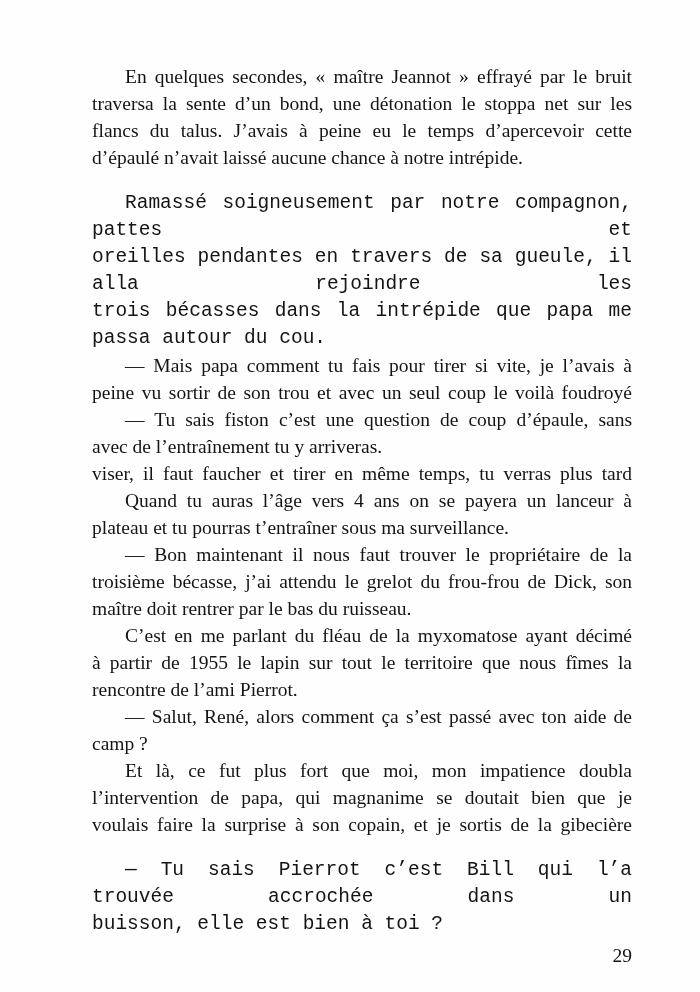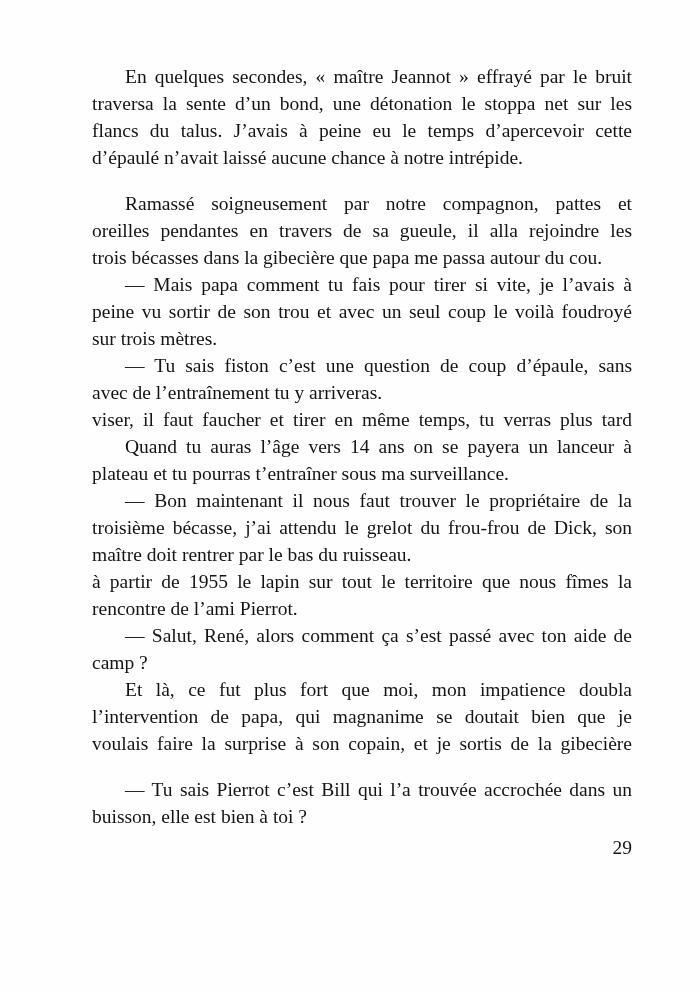--- a/index.html
+++ b/index.html
@@ -21,20 +21,21 @@
     left: 92px;
     top: 63px;
     width: 540px;
   }
   .paragraph {
     margin: 0;
     padding: 0;
   }
   .paragraph.gap-before {
     margin-top: 19px;
+    font-family: Liberation Mono, monospace;
   }
   .line {
     font-size: 19.5px;
     line-height: 27px;
     white-space: normal;
     text-align: justify;
     text-align-last: justify;
     -moz-text-align-last: justify;
   }
   .line.first {
@@ -59,42 +60,42 @@
 
     <div class="paragraph">
         <div class="line first">En quelques secondes, « maître Jeannot » effrayé par le bruit</div>
         <div class="line">traversa la sente d’un bond, une détonation le stoppa net sur les</div>
         <div class="line">flancs du talus. J’avais à peine eu le temps d’apercevoir cette</div>
         <div class="line last">d’épaulé n’avait laissé aucune chance à notre intrépide.</div>
       </div>
       <div class="paragraph gap-before">
         <div class="line first">Ramassé soigneusement par notre compagnon, pattes et</div>
         <div class="line">oreilles pendantes en travers de sa gueule, il alla rejoindre les</div>
-        <div class="line last">trois bécasses dans la gibecière que papa me passa autour du cou.</div>
+        <div class="line last">trois bécasses dans la intrépide que papa me passa autour du cou.</div>
       </div>
       <div class="paragraph">
         <div class="line first">— Mais papa comment tu fais pour tirer si vite, je l’avais à</div>
         <div class="line">peine vu sortir de son trou et avec un seul coup le voilà foudroyé</div>
-        <div class="line last">sur trois mètres.</div>
       </div>
       <div class="paragraph">
         <div class="line first">— Tu sais fiston c’est une question de coup d’épaule, sans</div>
         <div class="line last">avec de l’entraînement tu y arriveras.</div>
         <div class="line">viser, il faut faucher et tirer en même temps, tu verras plus tard</div>
       </div>
       <div class="paragraph">
-        <div class="line first">Quand tu auras l’âge vers 14 ans on se payera un lanceur à</div>
+        <div class="line first">Quand tu auras l’âge vers 4 ans on se payera un lanceur à</div>
         <div class="line last">plateau et tu pourras t’entraîner sous ma surveillance.</div>
       </div>
       <div class="paragraph">
         <div class="line first">— Bon maintenant il nous faut trouver le propriétaire de la</div>
         <div class="line">troisième bécasse, j’ai attendu le grelot du frou-frou de Dick, son</div>
         <div class="line last">maître doit rentrer par le bas du ruisseau.</div>
       </div>
       <div class="paragraph">
+        <div class="line first">C’est en me parlant du fléau de la myxomatose ayant décimé</div>
         <div class="line">à partir de 1955 le lapin sur tout le territoire que nous fîmes la</div>
         <div class="line last">rencontre de l’ami Pierrot.</div>
       </div>
       <div class="paragraph">
         <div class="line first">— Salut, René, alors comment ça s’est passé avec ton aide de</div>
         <div class="line last">camp ?</div>
       </div>
       <div class="paragraph">
         <div class="line first">Et là, ce fut plus fort que moi, mon impatience doubla</div>
         <div class="line">l’intervention de papa, qui magnanime se doutait bien que je</div>

